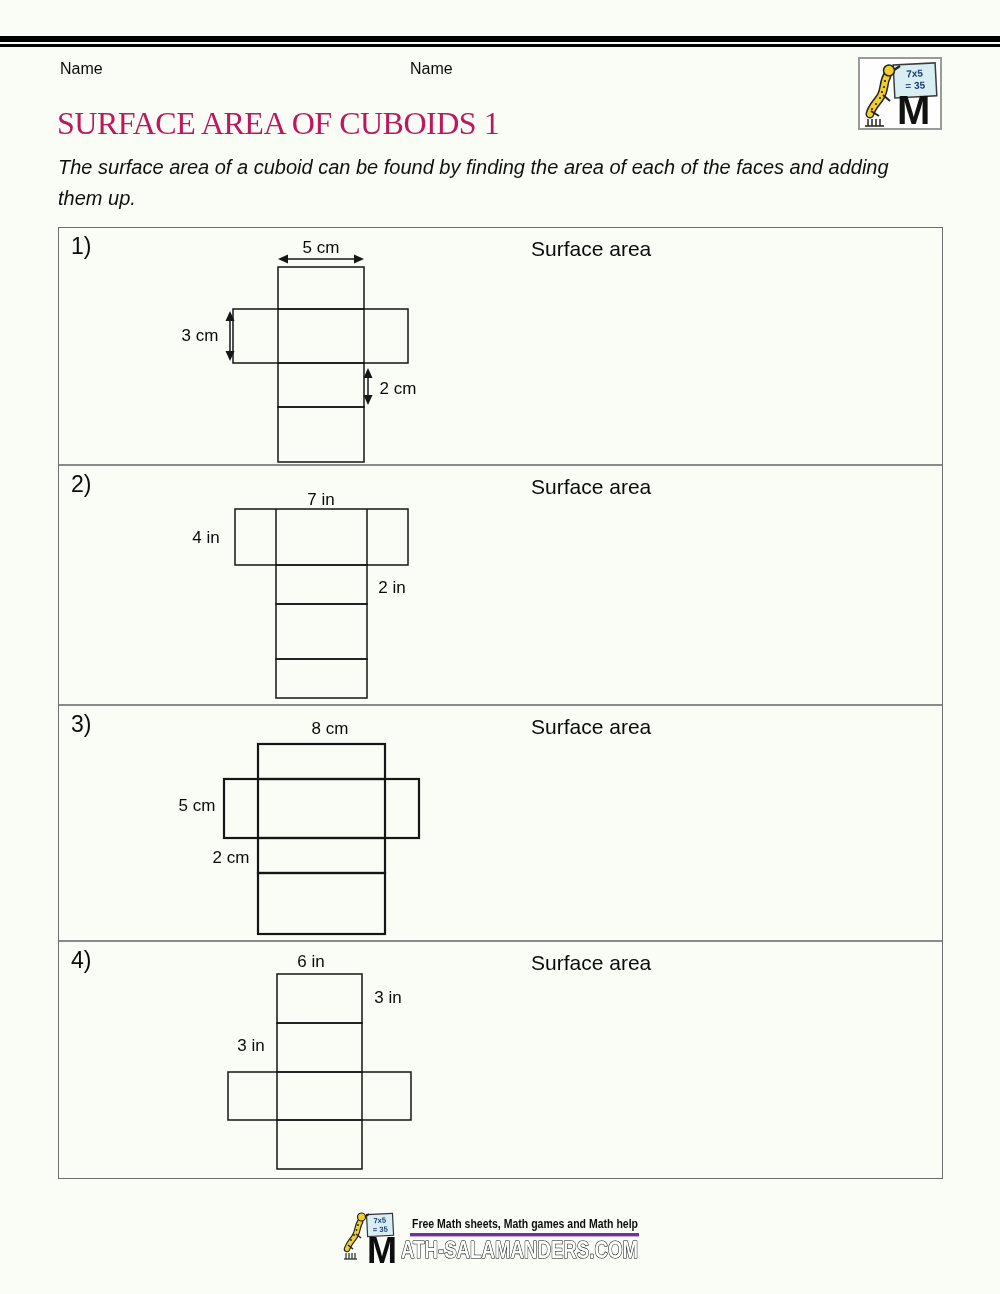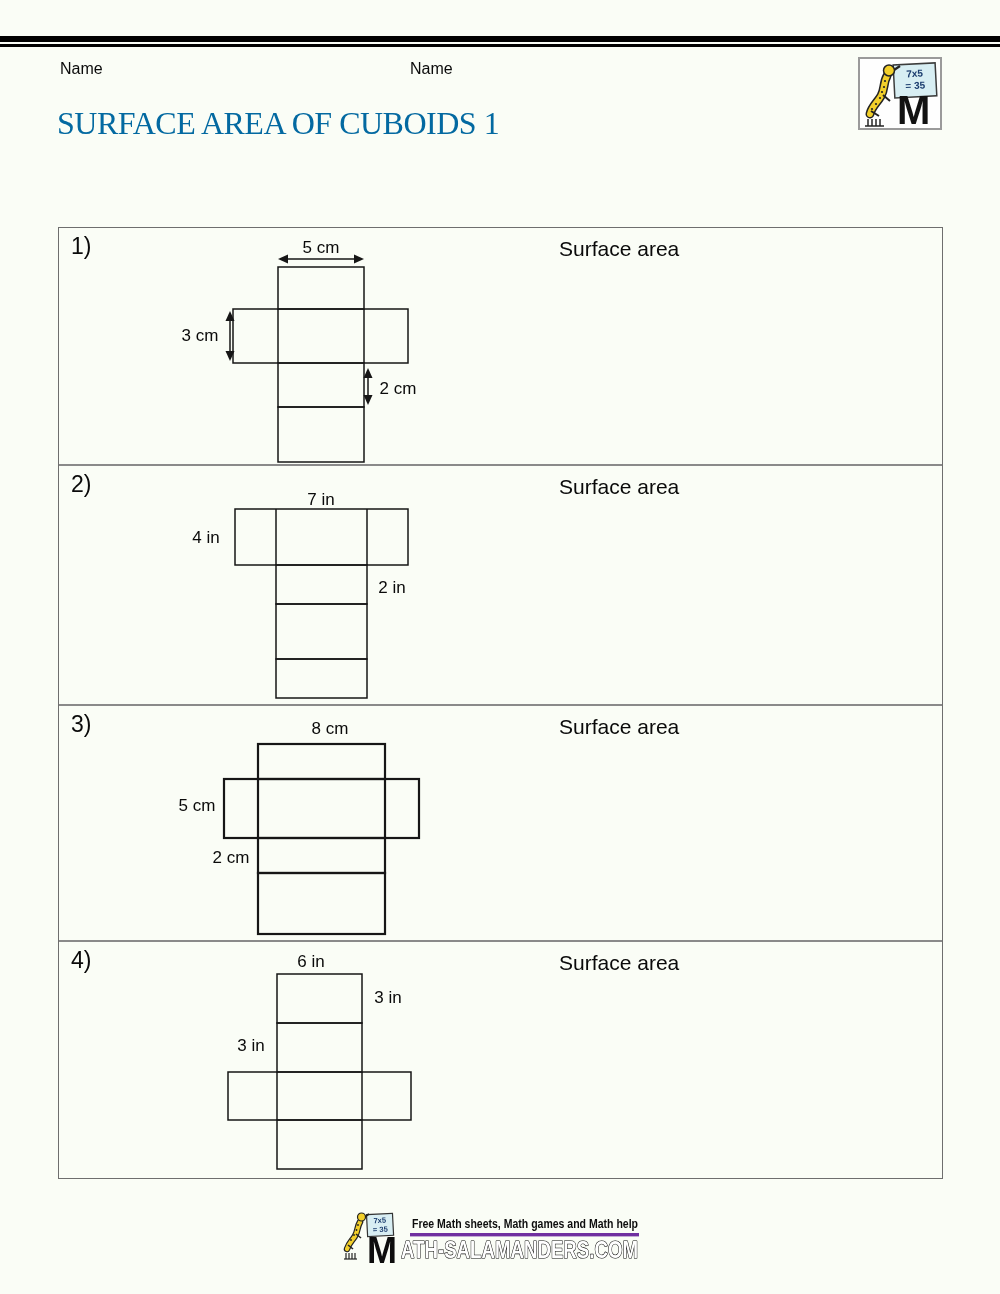--- a/index.html
+++ b/index.html
@@ -3,29 +3,29 @@
 <meta charset="utf-8">
 <style>
   html,body{margin:0;padding:0;background:#fff;}
   .page{position:relative;width:1000px;height:1294px;background:#fafdf6;
         font-family:"Liberation Sans",sans-serif;color:#161616;overflow:hidden;}
   .topbar{position:absolute;left:0;top:36px;width:1000px;height:11px;
           background:linear-gradient(to bottom,#010101 0 6px,#fafdf6 6px 8px,#010101 8px 11px);}
   .field-label{position:absolute;top:60px;font-size:16px;color:#0a0a0a;}
   .name-label{left:60px;} .date-label{left:410px;}
   .title{position:absolute;left:57px;top:105px;margin:0;font-family:"Liberation Serif",serif;
-         font-weight:500;font-size:32px;letter-spacing:-0.5px;color:#0369a1;}
+         font-weight:500;font-size:32px;letter-spacing:-0.5px;color:#be185d;}
   .desc{position:absolute;left:58px;top:152px;font-size:20px;font-style:italic;
         line-height:31px;color:#101010;}
   .wtable{position:absolute;left:58px;top:227px;width:883px;border:1.5px solid #6e6e6e;}
   .prow{position:relative;}
   .prow + .prow{border-top:2px solid #8a8a8a;}
   .r1{height:236px;} .r2{height:238px;} .r3{height:234px;} .r4{height:236px;}
   .pnum{position:absolute;left:12px;top:5px;font-size:23px;color:#0a0a0a;}
-  .sarea{position:absolute;left:500px;top:9px;font-size:21px;color:#0a0a0a;}
+  .sarea{position:absolute;left:472px;top:9px;font-size:21px;color:#0a0a0a;}
   svg.net{position:absolute;left:0;top:0;}
   .net rect,.net line{fill:none;stroke:#161616;stroke-width:1.5px;}
   .net.thick rect,.net.thick line{stroke-width:2.2px;}
   .net .ah{fill:#161616;stroke:none;}
   .net text{font-size:17px;fill:#0a0a0a;font-family:"Liberation Sans",sans-serif;}
   .logo-box{position:absolute;left:858px;top:57px;width:80px;height:69px;
             border:2px solid #9a9a9a;background:#fefefe;}
   .footer-svg{position:absolute;left:340px;top:1206px;}
   svg text{font-family:"Liberation Sans",sans-serif;}
 </style>
@@ -64,20 +64,24 @@
         <line x1="16" y1="60" x2="16" y2="67" stroke="#232323" stroke-width="1.5"></line>
         <line x1="20" y1="60" x2="20" y2="67" stroke="#232323" stroke-width="1.5"></line>
         <line x1="5" y1="67" x2="24" y2="67" stroke="#232323" stroke-width="1.5"></line>
       </g>
       <text x="37" y="65" font-size="40" font-weight="bold" fill="#111">M</text>
     </svg>
   </div>
 
   <h1 class="title">SURFACE AREA OF CUBOIDS 1</h1>
 
+  <div class="desc">
+    <div>The surface area of a cuboid can be found by finding the area of each of the faces and adding</div>
+    <div>them up.</div>
+  </div>
 
   <div class="wtable">
 
     <div class="prow r1">
       <span class="pnum">1)</span>
       <span class="sarea">Surface area</span>
       <svg class="net" width="500" height="236" viewBox="0 0 500 236">
         <g>
           <rect x="219" y="39" width="86" height="42"></rect>
           <rect x="174" y="81" width="175" height="54"></rect>

